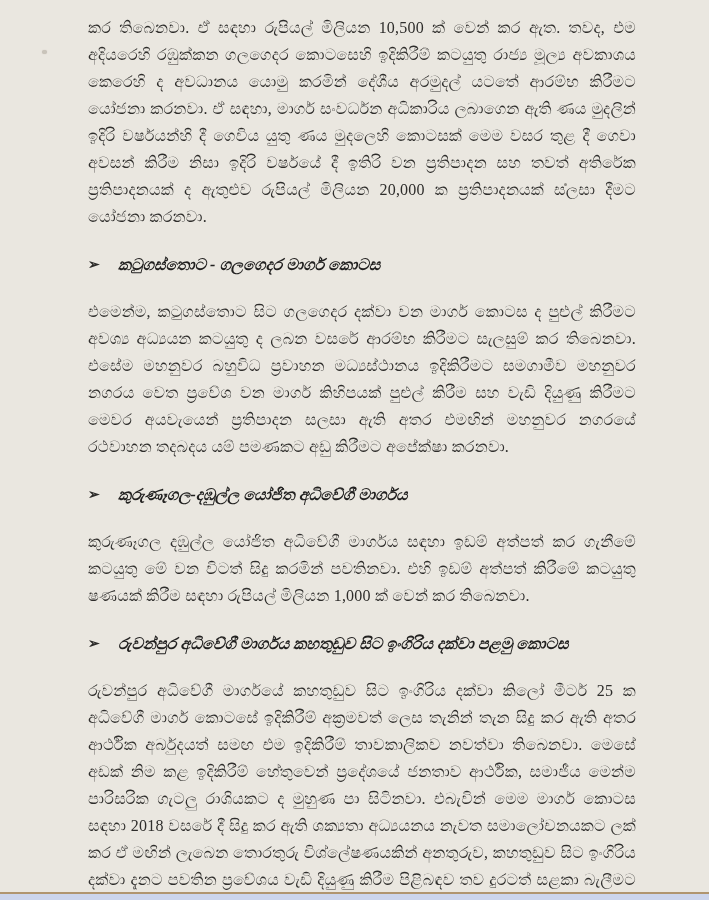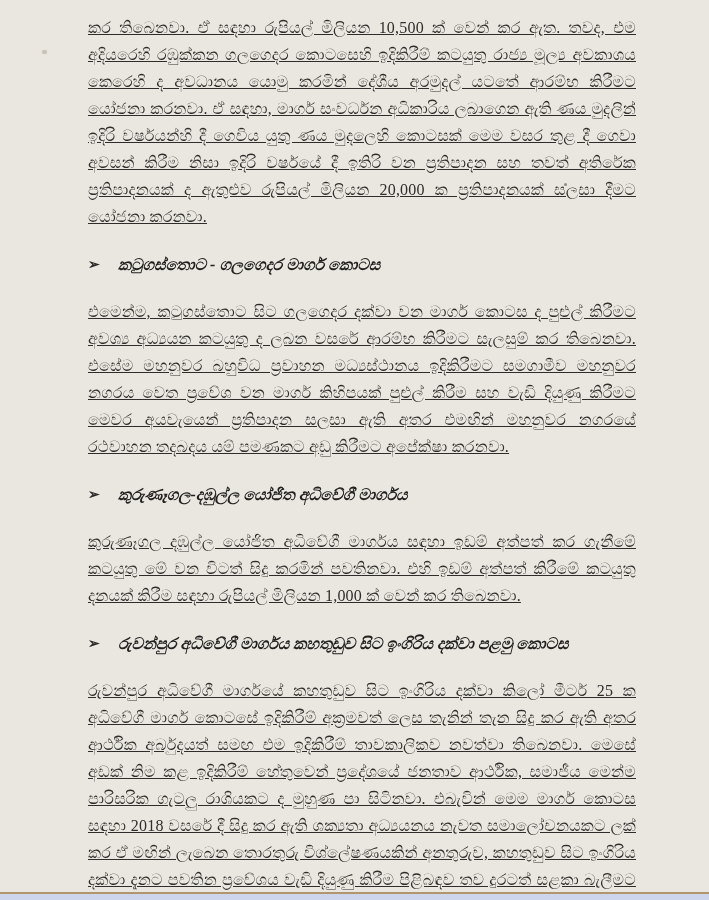--- a/index.html
+++ b/index.html
@@ -27,21 +27,20 @@
     left: 88px;
     width: 564px;
     color: #2e2d2b;
   }
   .para {
     font-size: 16px;
     line-height: 27px;
     text-align: justify;
     margin: 0 16px 19px 0;
     letter-spacing: 0.2px;
-    text-decoration: underline;
   }
   .section-heading {
     display: flex;
     align-items: flex-start;
     font-weight: bold;
     color: #222120;
     font-size: 16px;
     line-height: 26px;
     margin: 22px 0 20px 0;
     text-align: left;
@@ -100,21 +99,21 @@
     <div class="section-heading">
       <span class="marker">➢</span>
       <span class="heading-text">කටුගස්තොට - ගලගෙදර මාර්ග කොටස</span>
     </div>
     <p class="para">එමෙන්ම, කටුගස්තොට සිට ගලගෙදර දක්වා වන මාර්ග කොටස ද පුළුල් කිරීමට අවශ්‍ය අධ්‍යයන කටයුතු ද ලබන වසරේ ආරම්භ කිරීමට සැලසුම් කර තිබෙනවා. එසේම මහනුවර බහුවිධ ප්‍රවාහන මධ්‍යස්ථානය ඉදිකිරීමට සමගාමීව මහනුවර නගරය වෙත ප්‍රවේශ වන මාර්ග කිහිපයක් පුළුල් කිරීම සහ වැඩි දියුණු කිරීමට මෙවර අයවැයෙන් ප්‍රතිපාදන සලසා ඇති අතර එමඟින් මහනුවර නගරයේ රථවාහන තදබදය යම් පමණකට අඩු කිරීමට අපේක්ෂා කරනවා.</p>
 
     <div class="section-heading">
       <span class="marker">➢</span>
       <span class="heading-text">කුරුණෑගල-දඹුල්ල යෝජිත අධිවේගී මාර්ගය</span>
     </div>
-    <p class="para">කුරුණෑගල දඹුල්ල යෝජිත අධිවේගී මාර්ගය සඳහා ඉඩම් අත්පත් කර ගැනීමේ කටයුතු මේ වන විටත් සිදු කරමින් පවතිනවා. එහි ඉඩම් අත්පත් කිරීමේ කටයුතු දනයක් කිරීම සඳහා රුපියල් මිලියන 1,000 ක් වෙන් කර තිබෙනවා.</p>
+    <p class="para">කුරුණෑගල දඹුල්ල යෝජිත අධිවේගී මාර්ගය සඳහා ඉඩම් අත්පත් කර ගැනීමේ කටයුතු මේ වන විටත් සිදු කරමින් පවතිනවා. එහි ඉඩම් අත්පත් කිරීමේ කටයුතු ෂණයක් කිරීම සඳහා රුපියල් මිලියන 1,000 ක් වෙන් කර තිබෙනවා.</p>
 
     <div class="section-heading">
       <span class="marker">➢</span>
       <span class="heading-text">රුවන්පුර අධිවේගී මාර්ගය කහතුඩුව සිට ඉංගිරිය දක්වා පළමු කොටස</span>
     </div>
     <p class="para">රුවන්පුර අධිවේගී මාර්ගයේ කහතුඩුව සිට ඉංගිරිය දක්වා කිලෝ මීටර් 25 ක අධිවේගී මාර්ග කොටසේ ඉදිකිරීම් අක්‍රමවත් ලෙස තැනින් තැන සිදු කර ඇති අතර ආර්ථික අර්බුදයත් සමඟ එම ඉදිකිරීම් තාවකාලිකව නවත්වා තිබෙනවා. මෙසේ අඩක් නිම කළ ඉදිකිරීම් හේතුවෙන් ප්‍රදේශයේ ජනතාව ආර්ථික, සමාජීය මෙන්ම පාරිසරික ගැටලු රාශියකට ද මුහුණ පා සිටිනවා. එබැවින් මෙම මාර්ග කොටස සඳහා 2018 වසරේ දී සිදු කර ඇති ශක්‍යතා අධ්‍යයනය නැවත සමාලෝචනයකට ලක් කර ඒ මඟින් ලැබෙන තොරතුරු විශ්ලේෂණයකින් අනතුරුව, කහතුඩුව සිට ඉංගිරිය දක්වා දැනට පවතින ප්‍රවේශය වැඩි දියුණු කිරීම පිළිබඳව තව දුරටත් සළකා බැලීමට අපේක්ෂා කරනවා. මෙම අධිවේගී මාර්ග කොටසේ ඉඩම් අත්පත් කර ගැනීම ද අඛණ්ඩව සිදු කරමින් පවතින අතර ඒ සඳහා රුපියල් මිලියන 1,500 ක් වෙන් කර තිබෙනවා.</p>
 
   </div>
 
   <div class="bottom-strip"></div>

